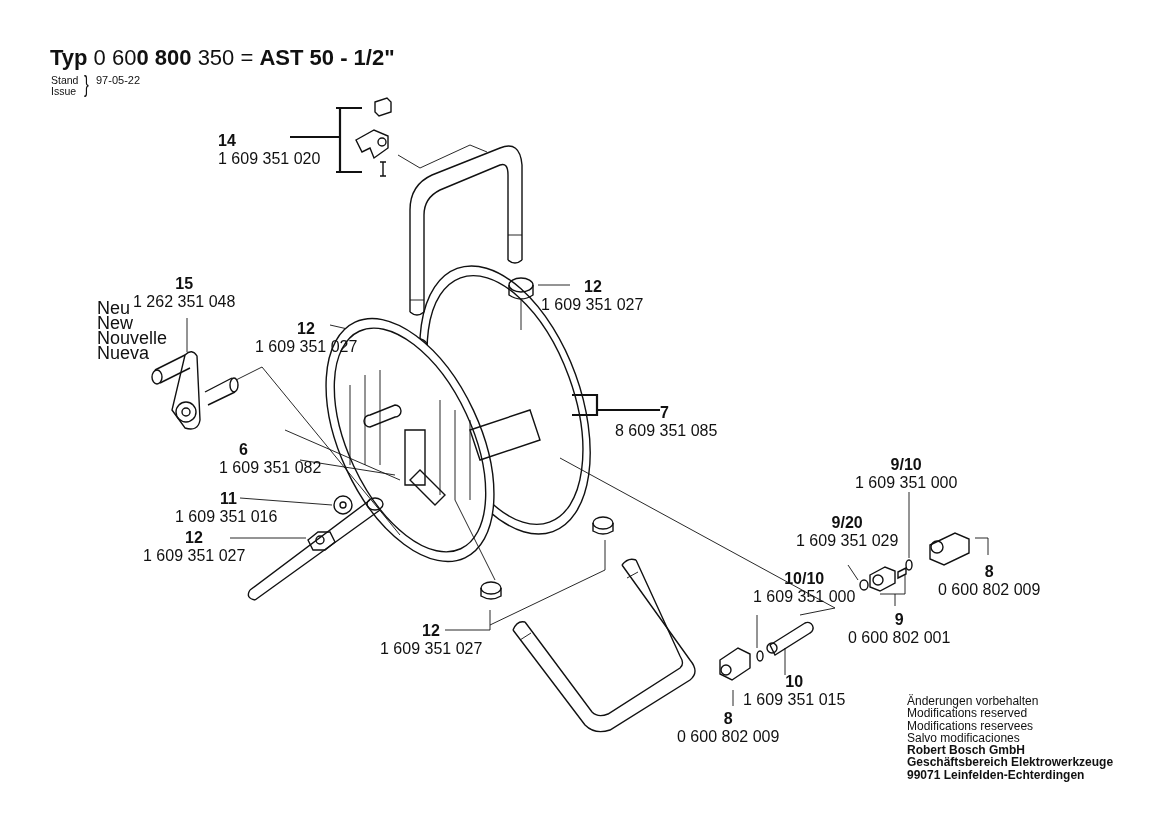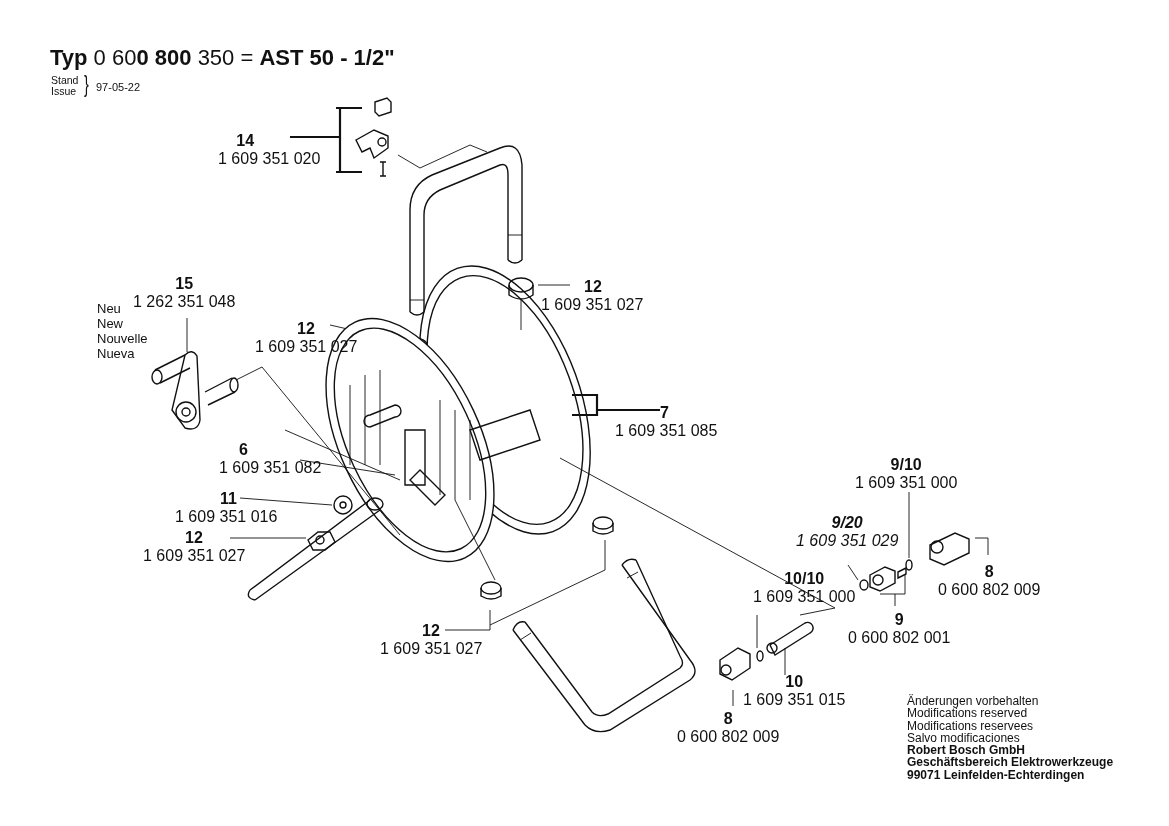--- a/index.html
+++ b/index.html
@@ -3,25 +3,25 @@
 <meta charset="utf-8">
 <style>
   html, body { margin:0; padding:0; background:#ffffff; }
   body { width:1169px; height:826px; position:relative; overflow:hidden;
          font-family:"Liberation Sans", sans-serif; color:#111; }
   .abs { position:absolute; white-space:nowrap; }
   .title { left:50px; top:46px; font-size:22px; line-height:24px;text-align:center; }
   .title b { font-weight:bold; }
   .stand { left:51px; top:75px; font-size:10.5px; line-height:11px; }
   .brace { left:84px; top:72px; font-size:24px; line-height:24px; transform:scaleX(0.6); transform-origin:left top; }
-  .date { left:96px; top:81px; font-size:11px; }
+  .date { left:96px; top:74px; font-size:11px; }
   .lbl { font-size:16px; line-height:18px; text-align:center; }
   .lbl .num { font-weight:bold; display:block; }
   .lbl .pn { display:block; }
-  .newtxt { font-size:13px; line-height:15px; }
+  .newtxt { font-size:18px; line-height:15px; }
   .footer { left:907px; top:695px; font-size:12px; line-height:12.3px; }
   .footer .b { font-weight:bold; }
   svg#drawing { position:absolute; left:0; top:0; }
   svg#drawing * { fill:none; stroke:#111; stroke-width:1.4; }
   svg#drawing .thin { stroke-width:0.9; }
   svg#drawing .thick { stroke-width:2.2; }
   svg#drawing .white { fill:#fff; }
 </style>
 </head>
 <body>
@@ -133,21 +133,21 @@
     <path d="M898 572 l8 -4 l0 6 l-8 4 z"></path>
     <ellipse cx="909" cy="565" rx="3" ry="5"></ellipse>
     <path class="thin" d="M848 565 L858 580 M909 492 L909 558 M905 575 L905 594 L880 594 M895 594 L895 606"></path>
     <path d="M930 545 l25 -12 l14 6 l0 14 l-25 12 l-14 -6 z"></path>
       <circle cx="937" cy="547" r="6"></circle>
     <path class="thin" d="M975 538 L988 538 L988 555"></path>
   </g>
 </svg>
 
 <div class="abs lbl" style="left:218px; top:132px;">
-  <span class="num" style="text-align:center; padding-right:48px;">14</span>
+  <span class="num" style="text-align:left; padding-right:48px;">14</span>
   <span class="pn">1 609 351 020</span>
 </div>
 <div class="abs lbl" style="left:133px; top:275px;">
   <span class="num">15</span>
   <span class="pn">1 262 351 048</span>
 </div>
 <div class="abs newtxt" style="left:97px; top:301px;">
   <div>Neu</div>
   <div>New</div>
   <div>Nouvelle</div>
@@ -156,21 +156,21 @@
 <div class="abs lbl" style="left:541px; top:278px;">
   <span class="num" style="text-align:left; padding-left:43px;">12</span>
   <span class="pn">1 609 351 027</span>
 </div>
 <div class="abs lbl" style="left:255px; top:320px;">
   <span class="num" style="text-align:left; padding-left:42px;">12</span>
   <span class="pn">1 609 351 027</span>
 </div>
 <div class="abs lbl" style="left:615px; top:404px;">
   <span class="num" style="text-align:left; padding-left:45px;">7</span>
-  <span class="pn">1 609 351 085</span>
+  <span class="pn">8 609 351 085</span>
 </div>
 <div class="abs lbl" style="left:219px; top:441px;">
   <span class="num" style="text-align:left; padding-left:20px;">6</span>
   <span class="pn">1 609 351 082</span>
 </div>
 <div class="abs lbl" style="left:175px; top:490px;">
   <span class="num" style="text-align:left; padding-left:45px;">11</span>
   <span class="pn">1 609 351 016</span>
 </div>
 <div class="abs lbl" style="left:143px; top:529px;">
@@ -178,21 +178,21 @@
   <span class="pn">1 609 351 027</span>
 </div>
 <div class="abs lbl" style="left:380px; top:622px;">
   <span class="num" style="text-align:left; padding-left:42px;">12</span>
   <span class="pn">1 609 351 027</span>
 </div>
 <div class="abs lbl" style="left:855px; top:456px;">
   <span class="num">9/10</span>
   <span class="pn">1 609 351 000</span>
 </div>
-<div class="abs lbl" style="left:796px; top:514px;font-style:italic;">
+<div class="abs lbl" style="left:796px; top:514px;">
   <span class="num">9/20</span>
   <span class="pn">1 609 351 029</span>
 </div>
 <div class="abs lbl" style="left:938px; top:563px;">
   <span class="num">8</span>
   <span class="pn">0 600 802 009</span>
 </div>
 <div class="abs lbl" style="left:848px; top:611px;">
   <span class="num">9</span>
   <span class="pn">0 600 802 001</span>

